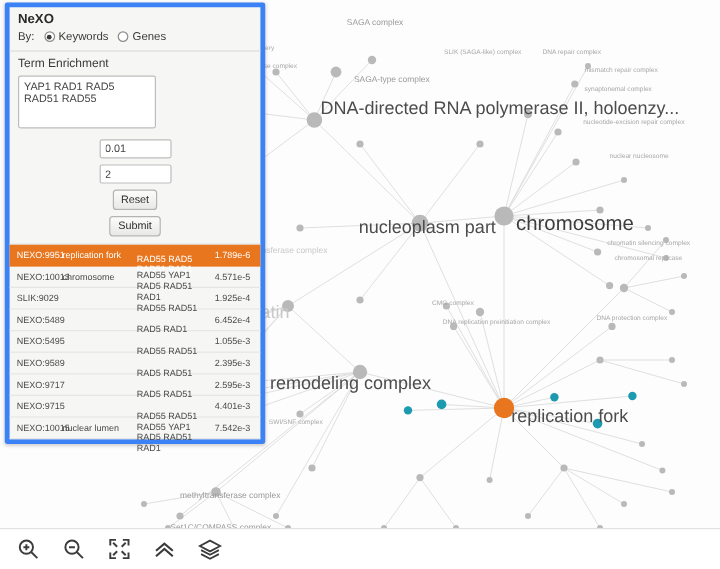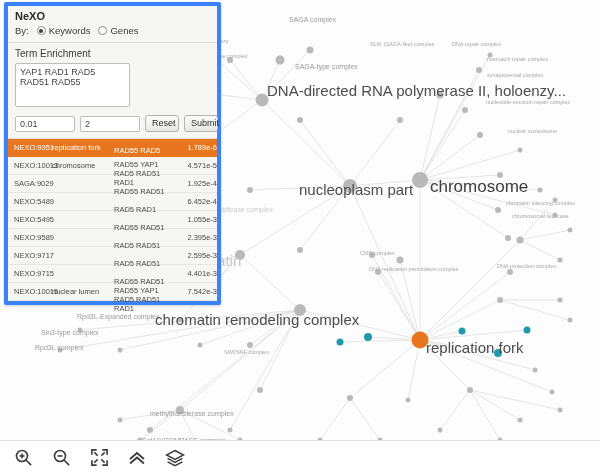--- a/index.html
+++ b/index.html
@@ -156,20 +156,21 @@
     box-sizing: border-box;
     resize: none;
     font-family: "Liberation Sans", sans-serif;
     overflow: hidden;
   }
   .cutoff-row {
     display: flex;
     align-items: center;
     gap: 5px;
     padding: 0 7px 6px 7px;
+    flex-direction: column;
   }
   .cutoff-input {
     height: 16px;
     border: 1px solid #bdbdbd;
     border-radius: 2px;
     background: #fff;
     font-size: 9px;
     color: #444;
     padding: 0 4px;
     box-sizing: border-box;
@@ -205,21 +206,21 @@
     color: #4a4a4a;
   }
   .res-row.selected {
     background: #e8761f;
     color: #fff;
     border-bottom-color: #e8761f;
   }
   .res-row .c0 { width: 44px; padding-left: 6px; box-sizing: border-box; }
   .res-row .c1 { width: 62px; }
   .res-row .c2 { flex: 1; margin-top: 15px; }
-  .res-row .c3 { width: 38px; text-align: right; }
+  .res-row .c3 { width: 38px; text-align: left; }
 
   
   #toolbar {
     position: absolute;
     left: 0;
     right: 0;
     bottom: 0;
     height: 33px;
     background: #ffffff;
     border-top: 1px solid #e2e2e2;
@@ -465,21 +466,21 @@
           <span class="c2">RAD55 RAD5 RAD51 RAD1</span>
           <span class="c3">1.789e-6</span>
         </div>
         <div class="res-row">
           <span class="c0">NEXO:10013</span>
           <span class="c1">chromosome</span>
           <span class="c2">RAD55 YAP1 RAD5 RAD51 RAD1</span>
           <span class="c3">4.571e-5</span>
         </div>
         <div class="res-row">
-          <span class="c0">SAGA:9029</span>
+          <span class="c0">SLIK:9029</span>
           <span class="c1"></span>
           <span class="c2">RAD55 RAD51</span>
           <span class="c3">1.925e-4</span>
         </div>
         <div class="res-row">
           <span class="c0">NEXO:5489</span>
           <span class="c1"></span>
           <span class="c2">RAD5 RAD1</span>
           <span class="c3">6.452e-4</span>
         </div>

